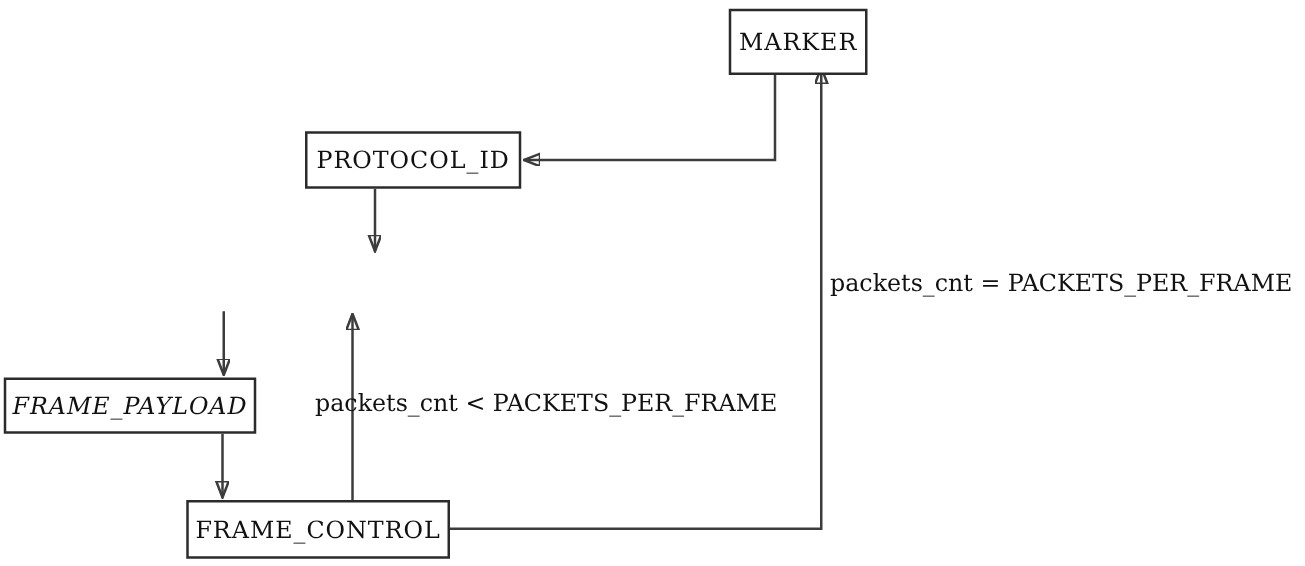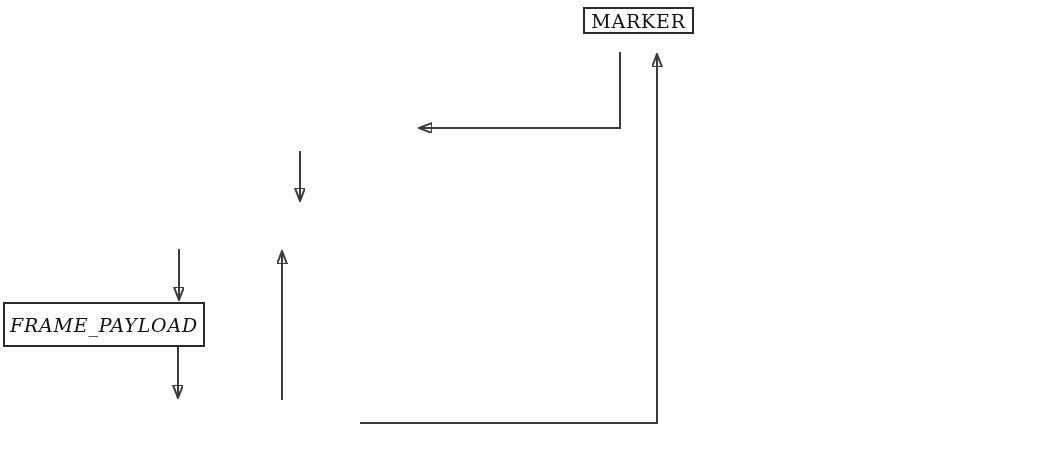--- a/index.html
+++ b/index.html
@@ -33,21 +33,21 @@
     background: #ffffff;
     border: 2px solid #2b2b2b;
     display: flex;
     align-items: center;
     justify-content: center;
     font-size: 19px;
     letter-spacing: 0.8px;
     color: #111111;
     white-space: nowrap;
   }
-  .node-marker        { left: 583px; top: 7px;   width: 111px; height: 27px; }
+  .node-marker        { left: 583px; top: 7px;   width: 111px; height: 53px; }
   .node-protocol-id   { left: 244px; top: 105px; width: 173px; height: 46px; }
   .node-frame-address { left: 152px; top: 203px; width: 205px; height: 46px; }
   .node-frame-payload { left: 3px;   top: 302px; width: 202px; height: 45px; font-style: italic; }
   .node-frame-control { left: 149px; top: 400px; width: 211px; height: 47px; }
   .edge-label {
     position: absolute;
     font-size: 19px;
     line-height: 22px;
     color: #111111;
     white-space: nowrap;
@@ -72,22 +72,30 @@
     <path d="M179,249 L179,300" marker-end="url(#arrow)"></path>
     <path d="M178,347 L178,398" marker-end="url(#arrow)"></path>
     <path d="M282,400 L282,251" marker-end="url(#arrow)"></path>
     <path d="M360,423 L657,423 L657,54" marker-end="url(#arrow)"></path>
   </svg>
 
   <div class="node node-marker">
     <span>MARKER</span>
   </div>
 
+  <div class="node node-protocol-id">
+    <span>PROTOCOL_ID</span>
+  </div>
 
 
   <div class="node node-frame-payload">
     <span>FRAME_PAYLOAD</span>
   </div>
 
+  <div class="node node-frame-control">
+    <span>FRAME_CONTROL</span>
+  </div>
 
+  <div class="edge-label edge-label-lt">packets_cnt &lt; PACKETS_PER_FRAME</div>
 
+  <div class="edge-label edge-label-eq">packets_cnt = PACKETS_PER_FRAME</div>
 
 </div>
 
 </body></html>

